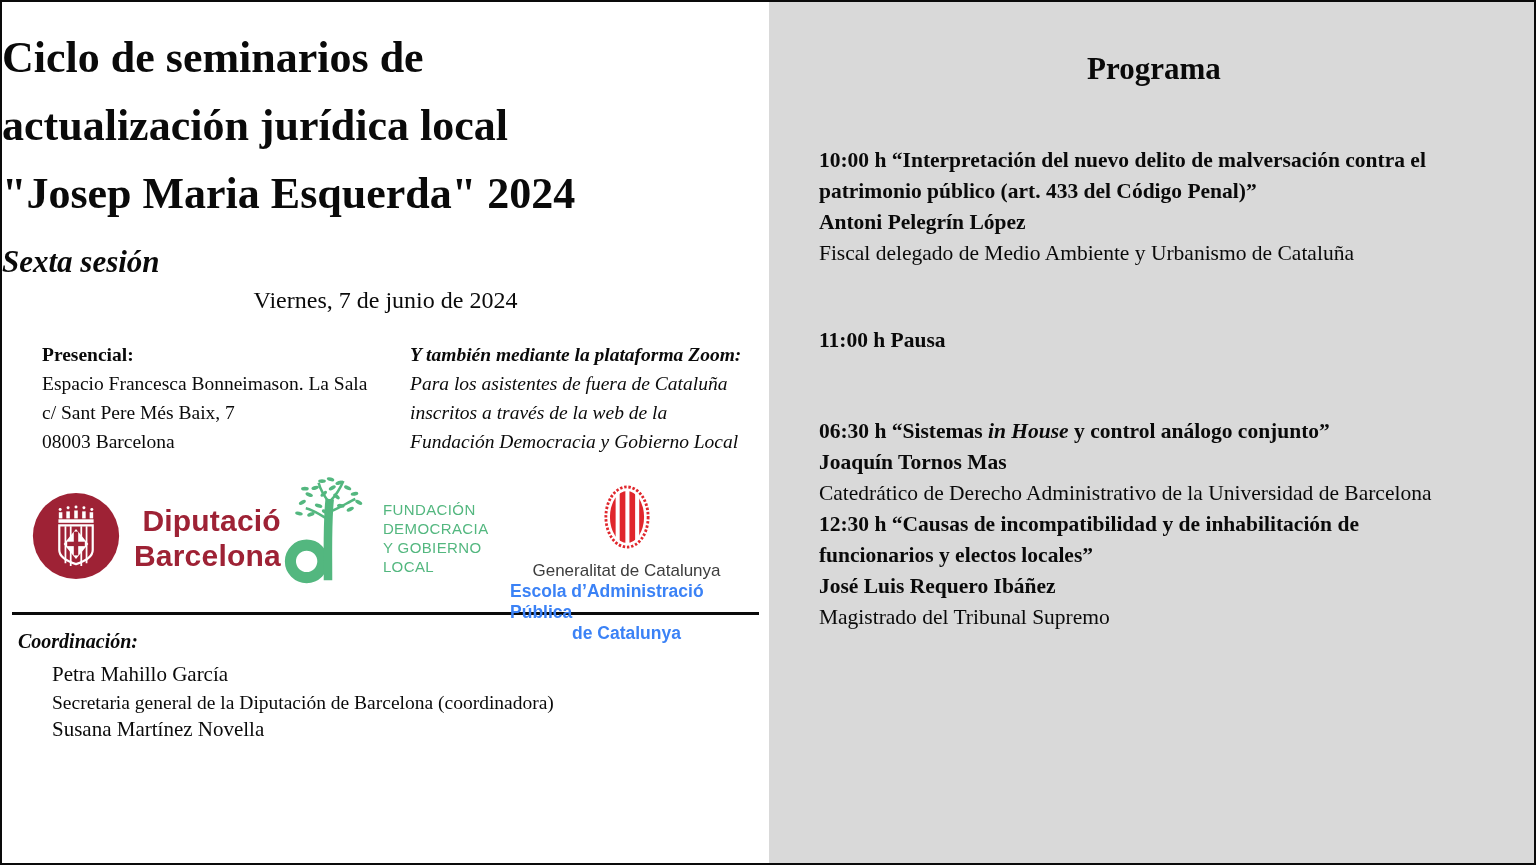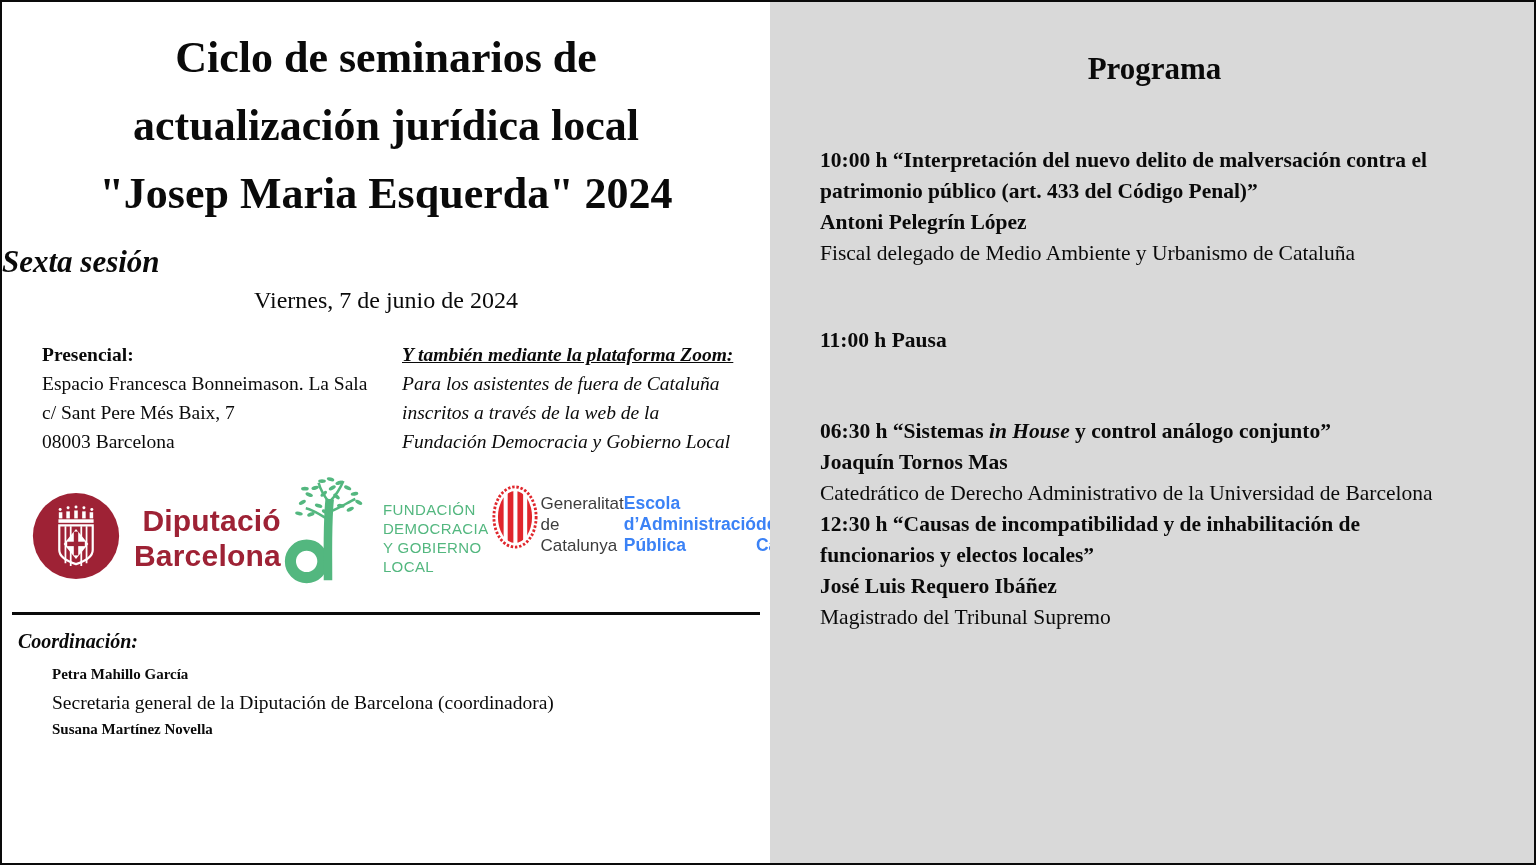--- a/index.html
+++ b/index.html
@@ -6,42 +6,42 @@
   .page {
     width:1536px; height:865px; box-sizing:border-box;
     border:2px solid #0a0a0a;
     display:flex; overflow:hidden;
     background:#fff;
     font-family:"Liberation Serif", serif;
     color:#0a0a0a;
   }
   
   .left-panel { width:768px; box-sizing:border-box; background:#ffffff; }
-  .title { margin-top:22px; text-align:center; font-weight:bold; font-size:44px; line-height:68px; }
+  .title { margin-top:22px; text-align:left; font-weight:bold; font-size:44px; line-height:68px; }
   .session { margin-top:16px; text-align:left; font-weight:bold; font-style:italic; font-size:31px; line-height:36px; }
   .date { margin-top:6px; text-align:center; font-size:24px; line-height:28px; }
-  .columns { display:flex; margin-top:26px; padding-left:40px; }
+  .columns { display:flex; margin-top:26px; padding-left:40px;gap:8px; }
   .col-presencial { width:360px; font-size:19.5px; line-height:29px; }
   .col-zoom { font-size:19.5px; line-height:29px; font-style:italic; }
   .lbl-bold { font-weight:bold; }
-  .lbl-bolditalic { font-weight:bold; font-style:italic;text-decoration:underline; }
+  .lbl-bolditalic { font-weight:bold; font-style:italic; }
   
   .logos { margin-top:12px; padding:0 26px 0 30px; height:138px; display:flex; justify-content:space-between; align-items:flex-start; font-family:"Liberation Sans", sans-serif; }
   .logo-dip { display:flex; align-items:center; margin-top:24px; }
   .dip-text { margin-left:14px; color:#9E2235; font-weight:bold; font-size:30px; line-height:35px; letter-spacing:.2px;text-align:right; }
   .logo-fun { display:flex; align-items:flex-end; margin-top:2px; }
   .fun-text { margin-left:8px; margin-bottom:20px; color:#53B77F; font-size:15px; line-height:19px; letter-spacing:.4px; }
-  .logo-gen { display:flex; flex-direction:row; align-items:flex-end; margin-top:14px; }
+  .logo-gen { display:flex; flex-direction:column; align-items:center; margin-top:14px; }
   .gen-line1 { color:#3d3d3d; font-size:17px; line-height:21px; margin-top:4px; }
   .gen-line2, .gen-line3 { color:#3b82f6; font-weight:bold; font-size:17.5px; line-height:21px; }
   .separator { margin:6px 10px 0 10px; border-top:3px solid #0a0a0a; }
   .coordination { padding:12px 20px 0 16px; }
   .coord-label { font-weight:bold; font-style:italic; font-size:20px; line-height:28px; }
   .people { margin-left:34px; margin-top:6px; }
-  .person-name { font-weight:bold; font-size:15px; line-height:27.5px; }
+  .person-name { font-weight:normal; font-size:21px; line-height:27.5px; }
   .person-role { font-size:19.5px; line-height:27.5px; max-width:650px; }
   
   .right-panel { width:766px; box-sizing:border-box; background:#D9D9D9; padding:22px 45px 0 50px; }
   .prog-title { text-align:center; font-weight:bold; font-size:31px; line-height:36px;margin-top:27px; }
   .prog-item { font-size:21.5px; line-height:31px; max-width:645px; }
   .prog-item:nth-of-type(1) { margin-top:72px; }
   .prog-item:nth-of-type(2) { margin-top:58px; }
   .prog-item:nth-of-type(3) { margin-top:56px; }
   .prog-item:nth-of-type(4) { margin-top:60px; }
   .prog-time-title { font-weight:bold; }

